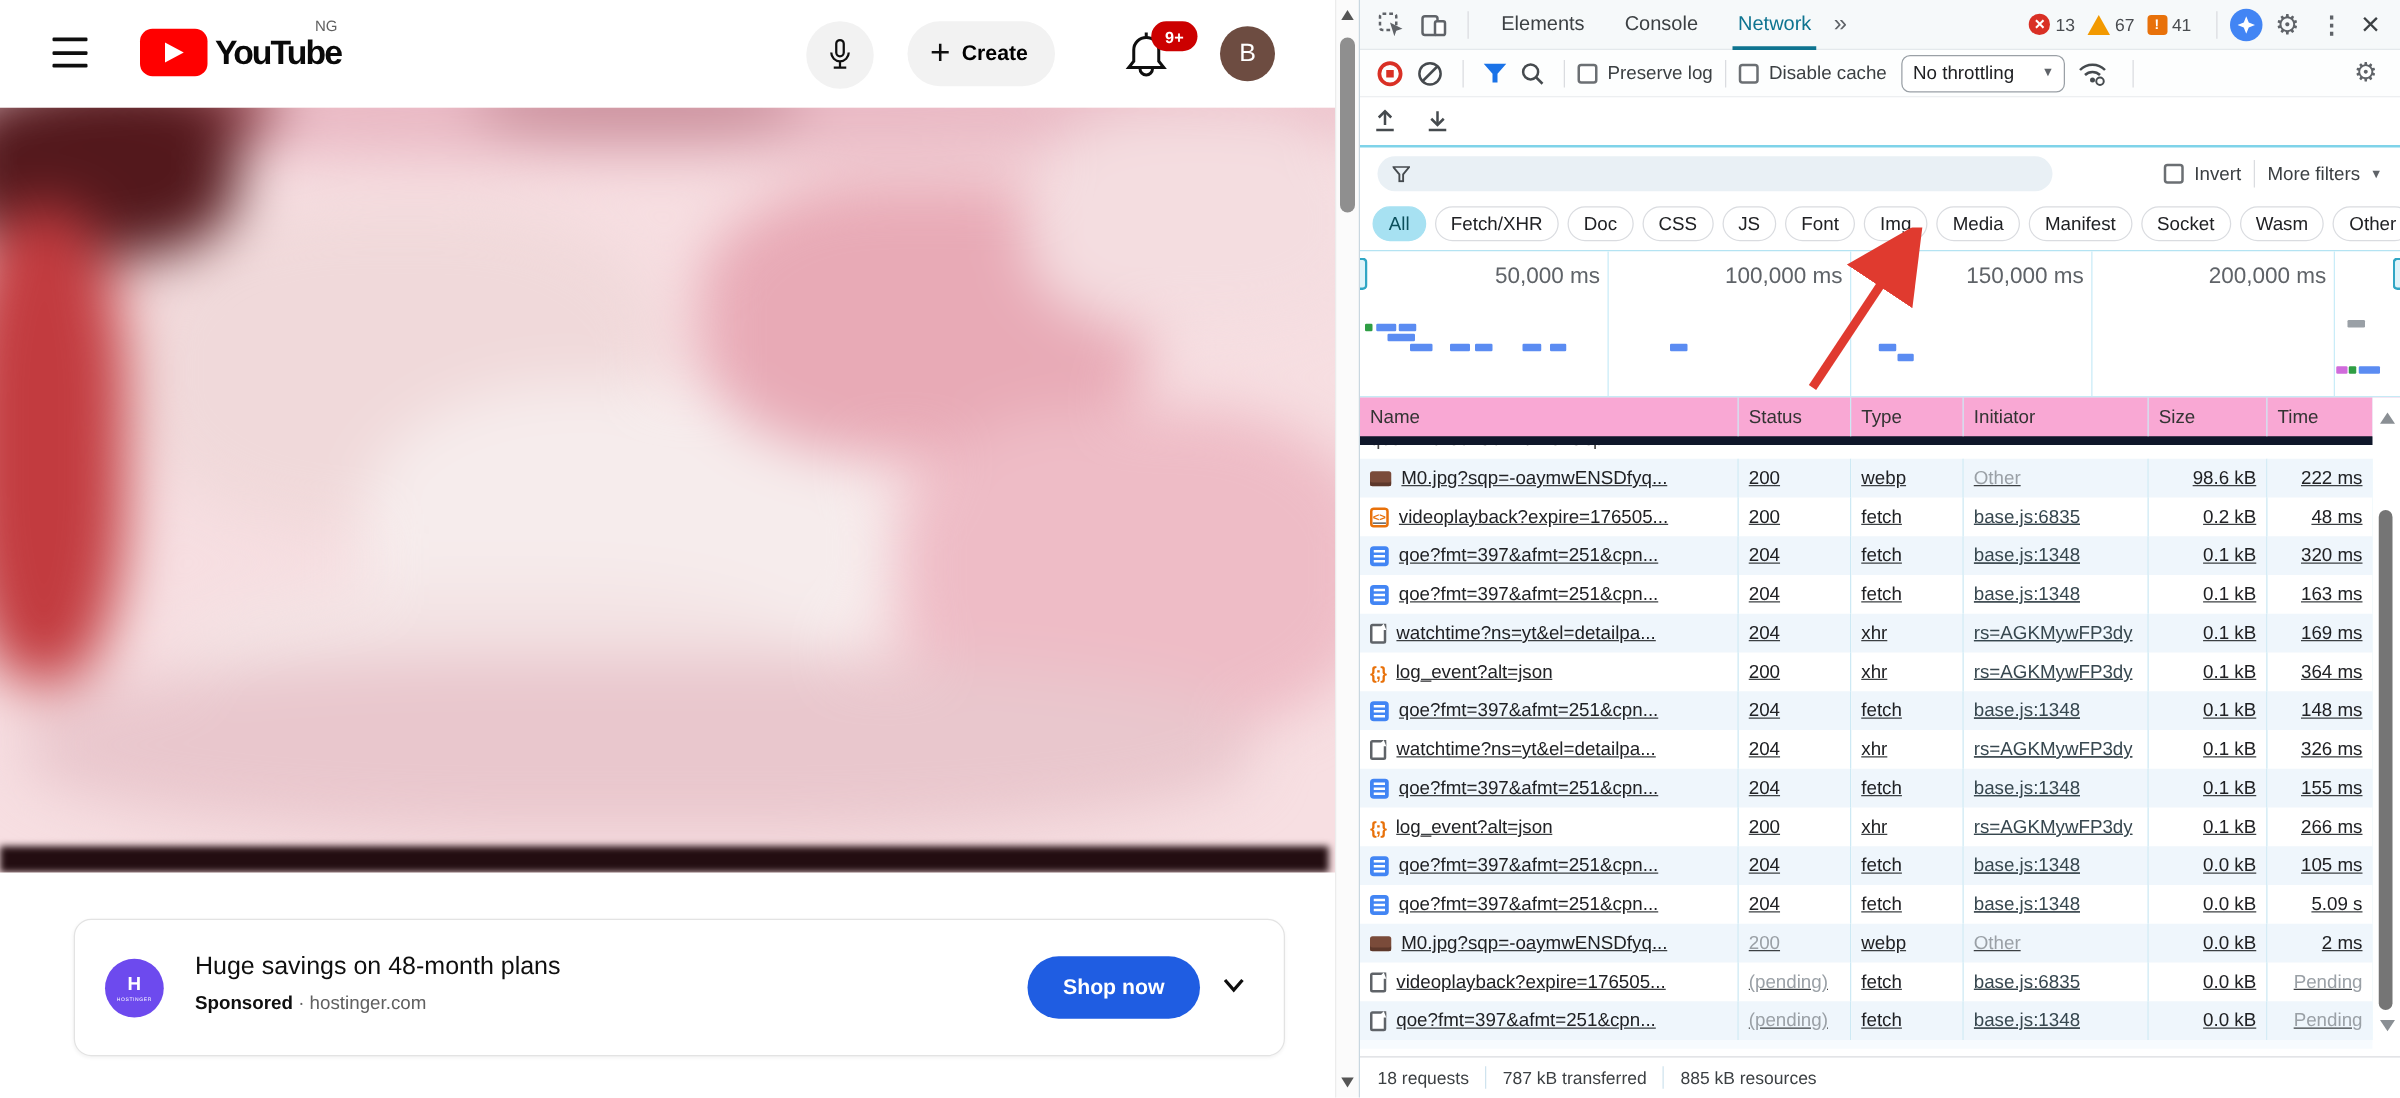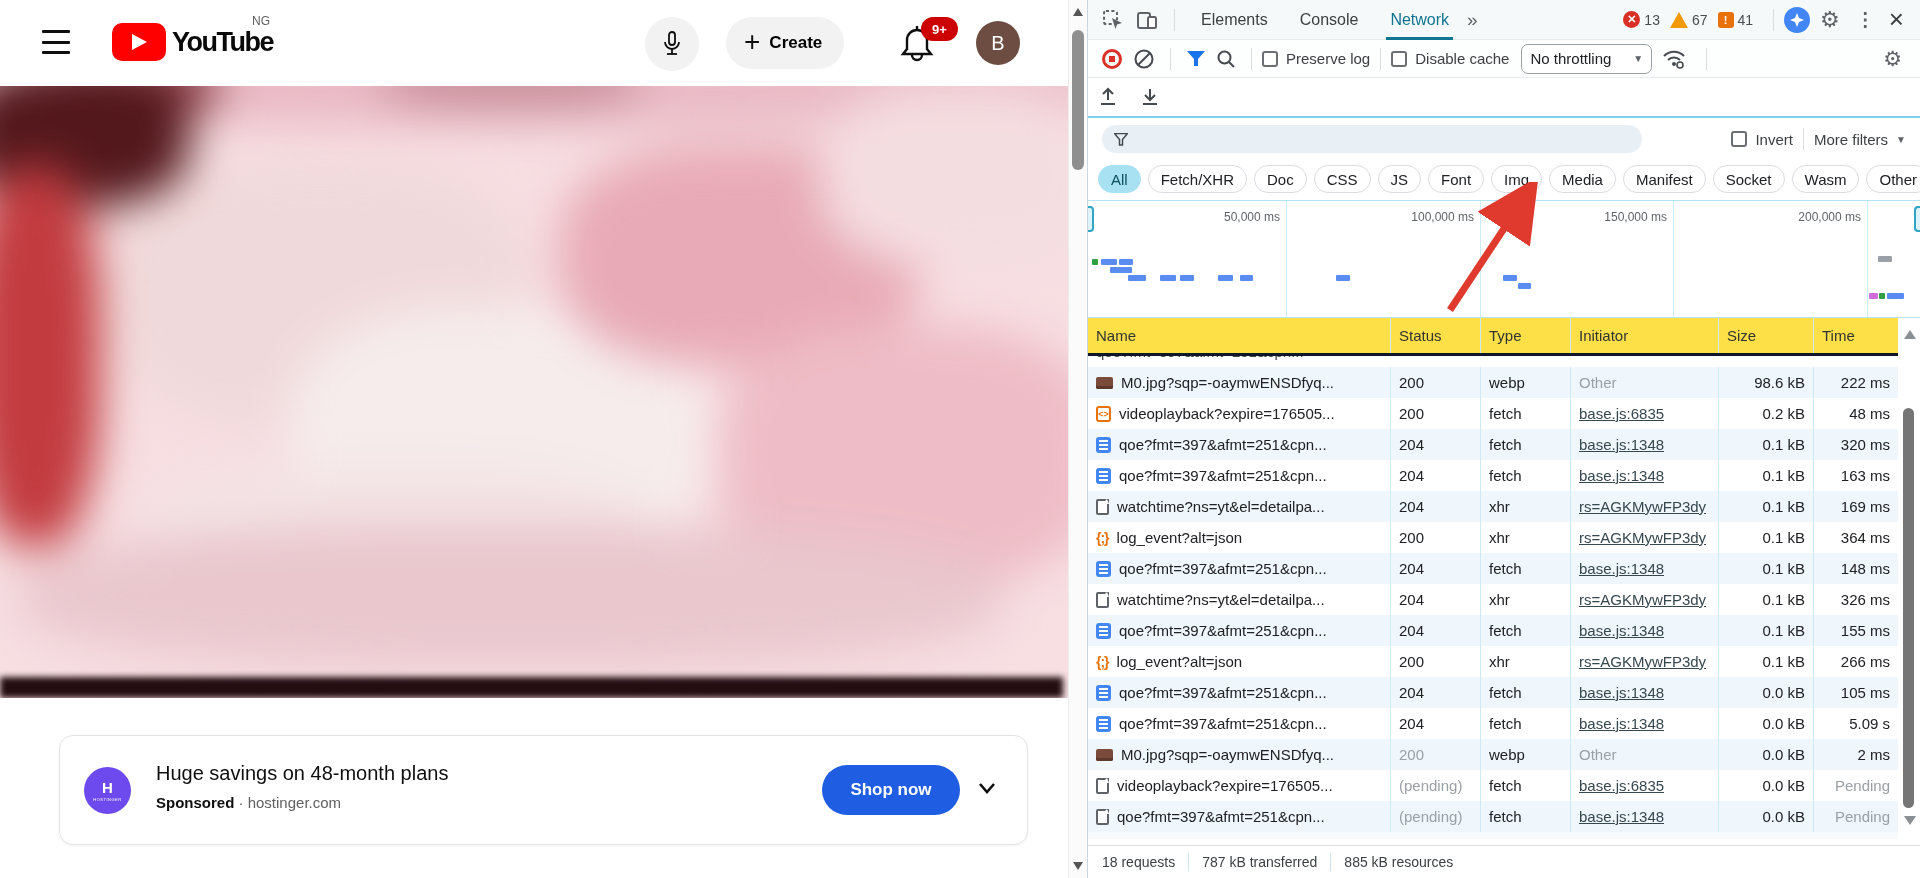--- a/index.html
+++ b/index.html
@@ -75,35 +75,35 @@
   #filter-pill input { border:none; background:transparent; outline:none; font-size:15px; color:#202124; width:100%; font-family:inherit; }
   #filter-pill input::placeholder { color:#5f6368; }
   #morefilters { display:flex; align-items:center; gap:8px; font-size:15px; color:#3c4043; cursor:pointer; }
 
   #dt-chips { position:absolute; left:0; top:158px; width:100%; height:42px; display:flex; align-items:center; padding:0 10px; gap:7px; }
   .chip { height:28px; padding:0 12px; border:1px solid #dadce0; border-radius:14px; background:#fff; font-size:15px; color:#202124; display:flex; align-items:center; cursor:pointer; white-space:nowrap; }
   .chip.active { background:#a7e1f2; border-color:#a7e1f2; color:#0b4f5c; font-weight:500; }
 
   #dt-timeline { position:absolute; left:0; top:200px; width:100%; height:118px; background:#fff; border-top:1px solid #b4e3f2; border-bottom:1px solid #b4e3f2; overflow:hidden; }
   .gridline { position:absolute; top:0; width:1px; height:118px; background:#c9ecf8; }
-  .ticklabel { position:absolute; top:9px; font-size:12px; color:#5f6368; transform:translateX(-100%); padding-right:6px; white-space:nowrap; }
+  .ticklabel { position:absolute; top:9px; font-size:18px; color:#5f6368; transform:translateX(-100%); padding-right:6px; white-space:nowrap; }
   .tbar { position:absolute; height:6px; border-radius:1px; }
   .tl-handle { position:absolute; top:5px; width:6px; height:26px; border:2px solid #30a6c4; background:#dff4fa; }
   .tl-handle.left { left:0; border-left:none; border-radius:0 4px 4px 0; }
   .tl-handle.right { right:0; border-right:none; border-radius:4px 0 0 4px; }
 
   #red-arrow { position:absolute; left:340px; top:182px; z-index:20; pointer-events:none; }
 
   
   #dt-table { position:absolute; left:0; top:318px; width:100%; height:527px; }
   .grid-row { display:grid; grid-template-columns:303px 90px 90px 148px 95px 85px 22px; }
-  #tbl-head { height:38px; background:#fde047; border-bottom:3px solid #0f172a; }
+  #tbl-head { height:38px; background:#f9a8d4; border-bottom:7px solid #0f172a; }
   #tbl-head .hc { display:flex; align-items:center; padding:0 8px; font-size:15px; color:#333; border-right:1px solid #cde9f4; }
   #tbl-body { position:relative; height:489px; overflow:hidden; background:#fff; }
-  .net-row { height:31px; border-right:1px solid #cde9f4; }
+  .net-row { height:31px; border-right:1px solid #cde9f4;text-decoration:underline; }
   .net-row.shaded .cell { background:#eff6fc; }
   .cell { display:flex; align-items:center; padding:0 8px; font-size:15px; color:#202124; border-right:1px solid #cde9f4; overflow:hidden; white-space:nowrap; height:31px; }
   .cell.name { gap:8px; }
   .cell.num { justify-content:flex-end; }
   .cell.scrollcol { border-right:none; background:#fff !important; }
   .muted { color:#9aa0a6; }
   .init-link { color:#37474f; text-decoration:underline; cursor:pointer; overflow:hidden; white-space:nowrap; }
   .ric { flex:none; display:flex; align-items:center; justify-content:center; }
   .ric.image { width:17px; height:12px; background:#7a4b3a; border-radius:2px; box-shadow:inset 0 -3px 0 #5d382b; }
   .ric.doc { width:15px; height:16px; background:#4285f4; border-radius:3px; flex-direction:column; gap:2px; }

